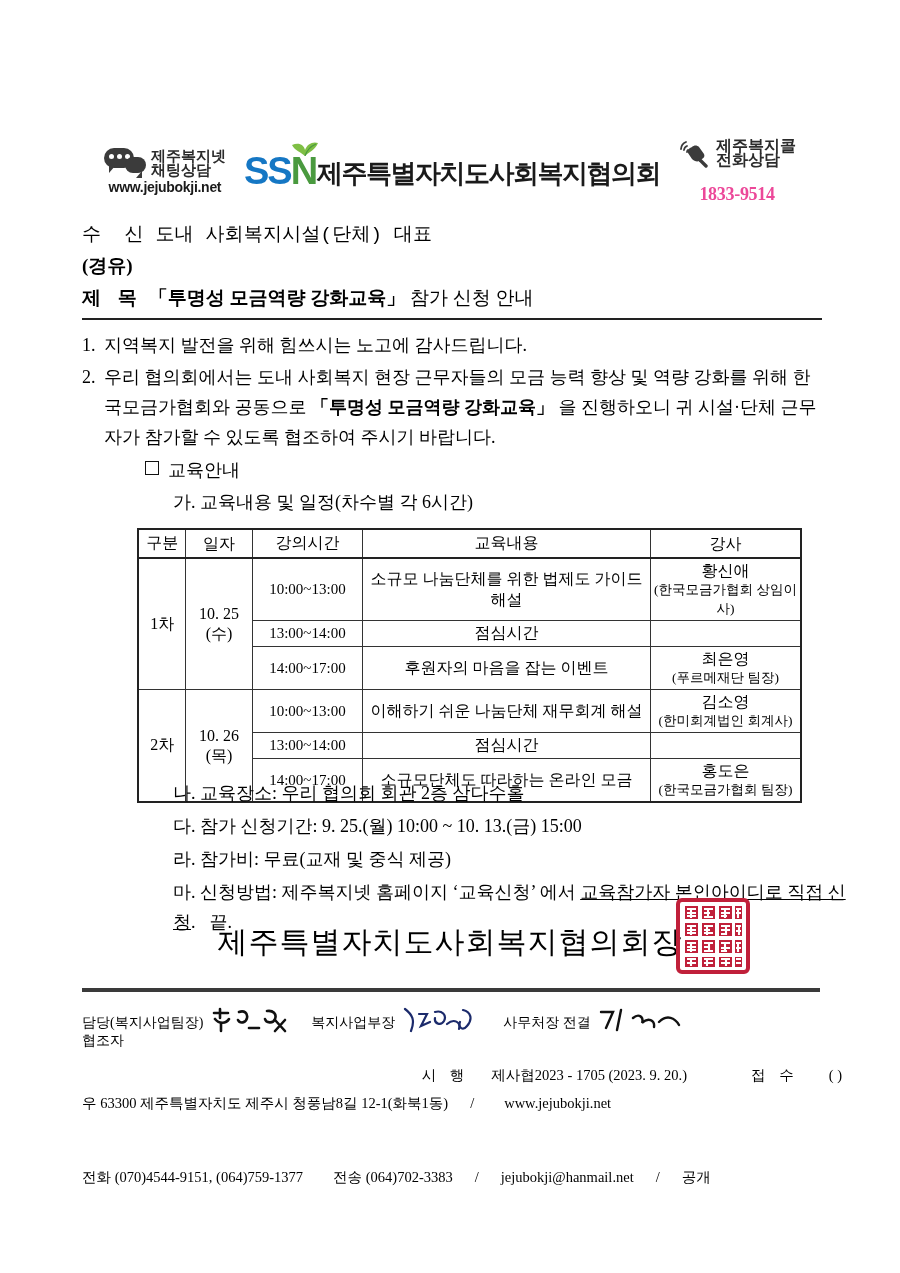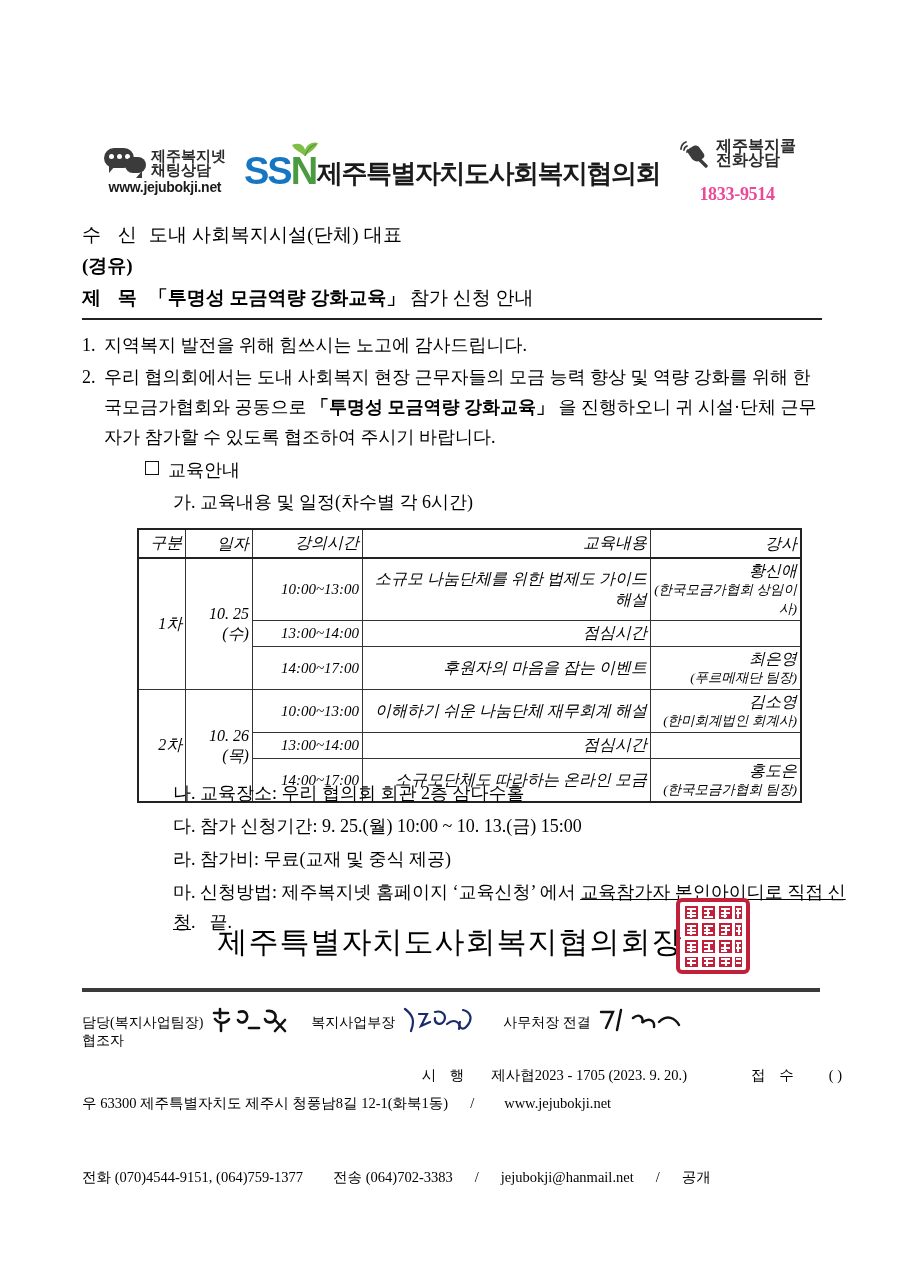--- a/index.html
+++ b/index.html
@@ -70,21 +70,21 @@
     font-family:"Liberation Sans", sans-serif; font-weight:bold;
     font-size:16px; line-height:14px; color:#2b2b2b; text-align:left;
   }
   .logo-right-num {
     font-family:Liberation Serif, serif; font-weight:bold;
     font-size:18px; color:#ec4899; letter-spacing:-0.3px; margin-top:16px;
   }
 
   
   .doc-head { position:absolute; left:82px; top:220px; width:740px; }
-  .recv { font-size:19px; line-height:30px; letter-spacing:0.2px; }
+  .recv { font-size:19px; line-height:30px; letter-spacing:0.2px;font-family:Liberation Mono, monospace; }
   .recv .lbl { letter-spacing:6px; margin-right:6px; }
   .via { font-size:19px; font-weight:bold; line-height:32px; }
   .subject {
     font-size:19px; line-height:32px; padding-bottom:3px;
   }
   .subject .lbl { font-weight:bold; letter-spacing:6px; margin-right:6px; }
   .subject .bold { font-weight:bold; }
   .head-rule { border-bottom:2.5px solid #222; width:740px; margin-top:1px; }
 
   
@@ -102,22 +102,22 @@
   }
   .sub-a { font-size:18px; line-height:30px; margin-left:28px; margin-top:2px; }
 
   
   table.sched {
     position:absolute; left:137px; top:528px;
     width:665px; border-collapse:collapse;
     font-size:15px;
   }
   table.sched td, table.sched th {
-    border:1px solid #333; text-align:right; padding:2px 3px;
-    font-weight:normal; vertical-align:middle;font-style:italic;
+    border:1px solid #333; text-align:center; padding:2px 3px;
+    font-weight:normal; vertical-align:middle;
   }
   table.sched thead th { font-size:16px; padding:3px 3px; }
   table.sched thead tr th { border-bottom:2px solid #222; }
   table.sched { border:2px solid #222; }
   .c-gubun { width:42px; font-size:16px; }
   .c-date  { width:62px; font-size:16px; line-height:20px; }
   .c-time  { width:105px; font-size:15px; }
   .c-cont  { width:300px; font-size:16px; }
   .c-lect  { width:152px; font-size:15px; line-height:19px; }
   .lect-name { font-size:16px; }

